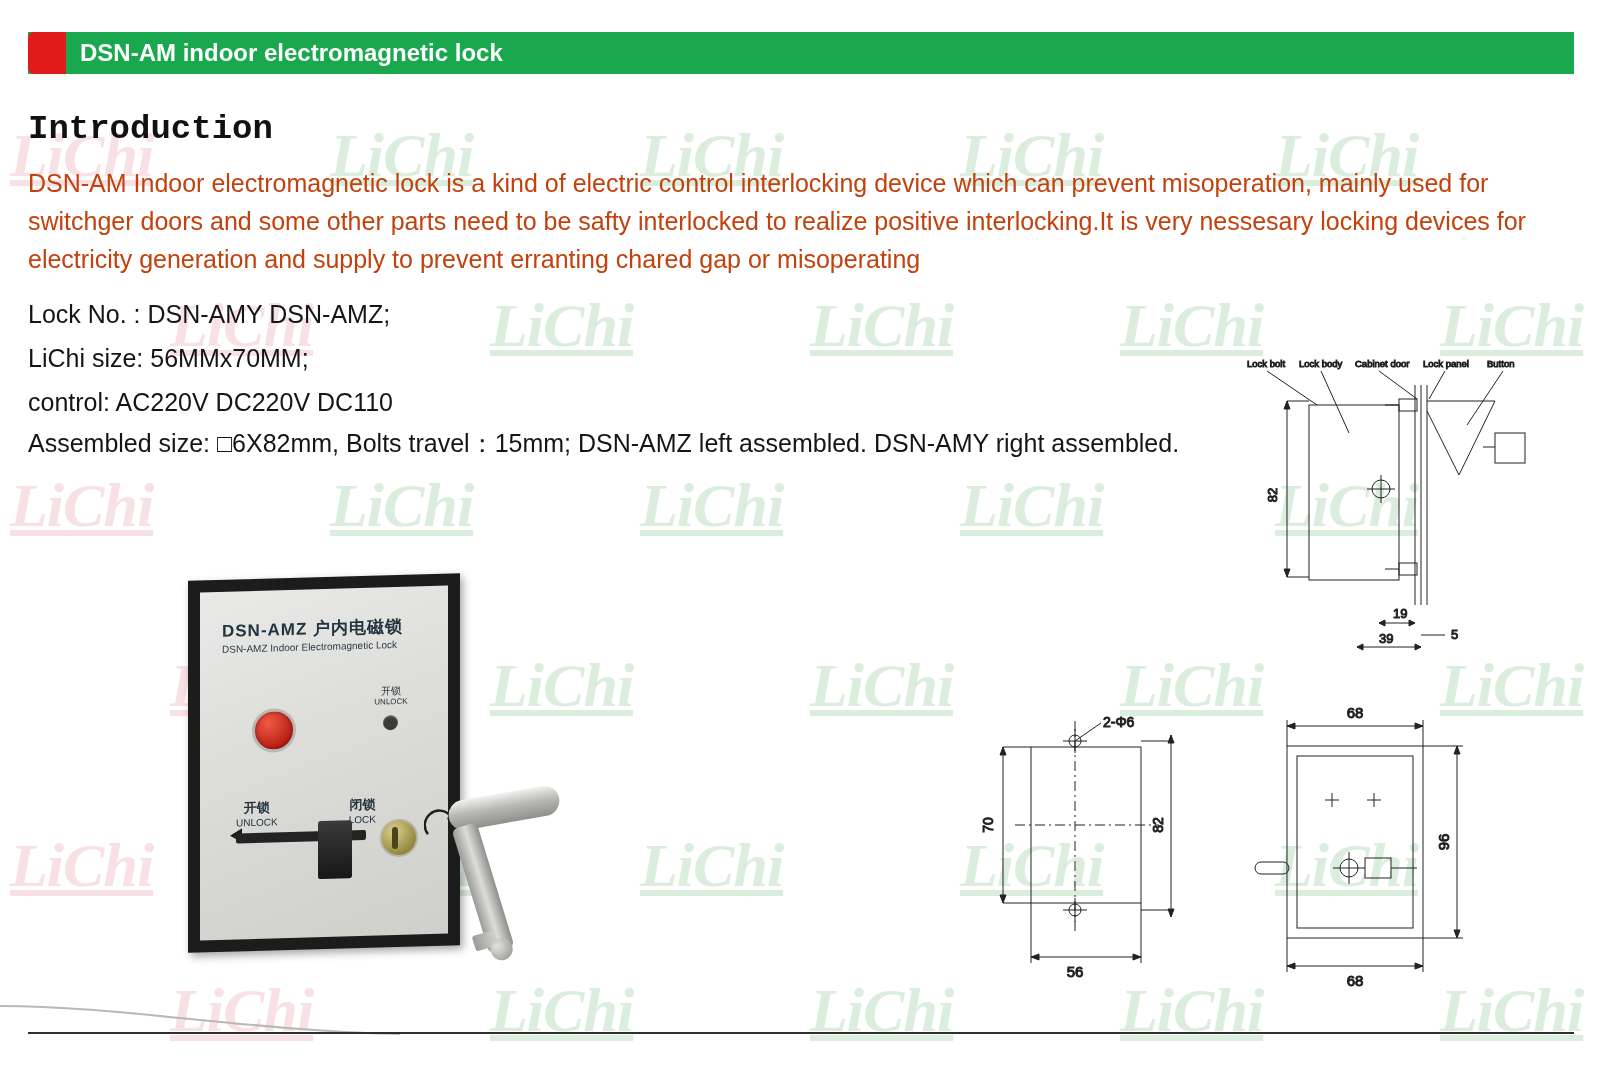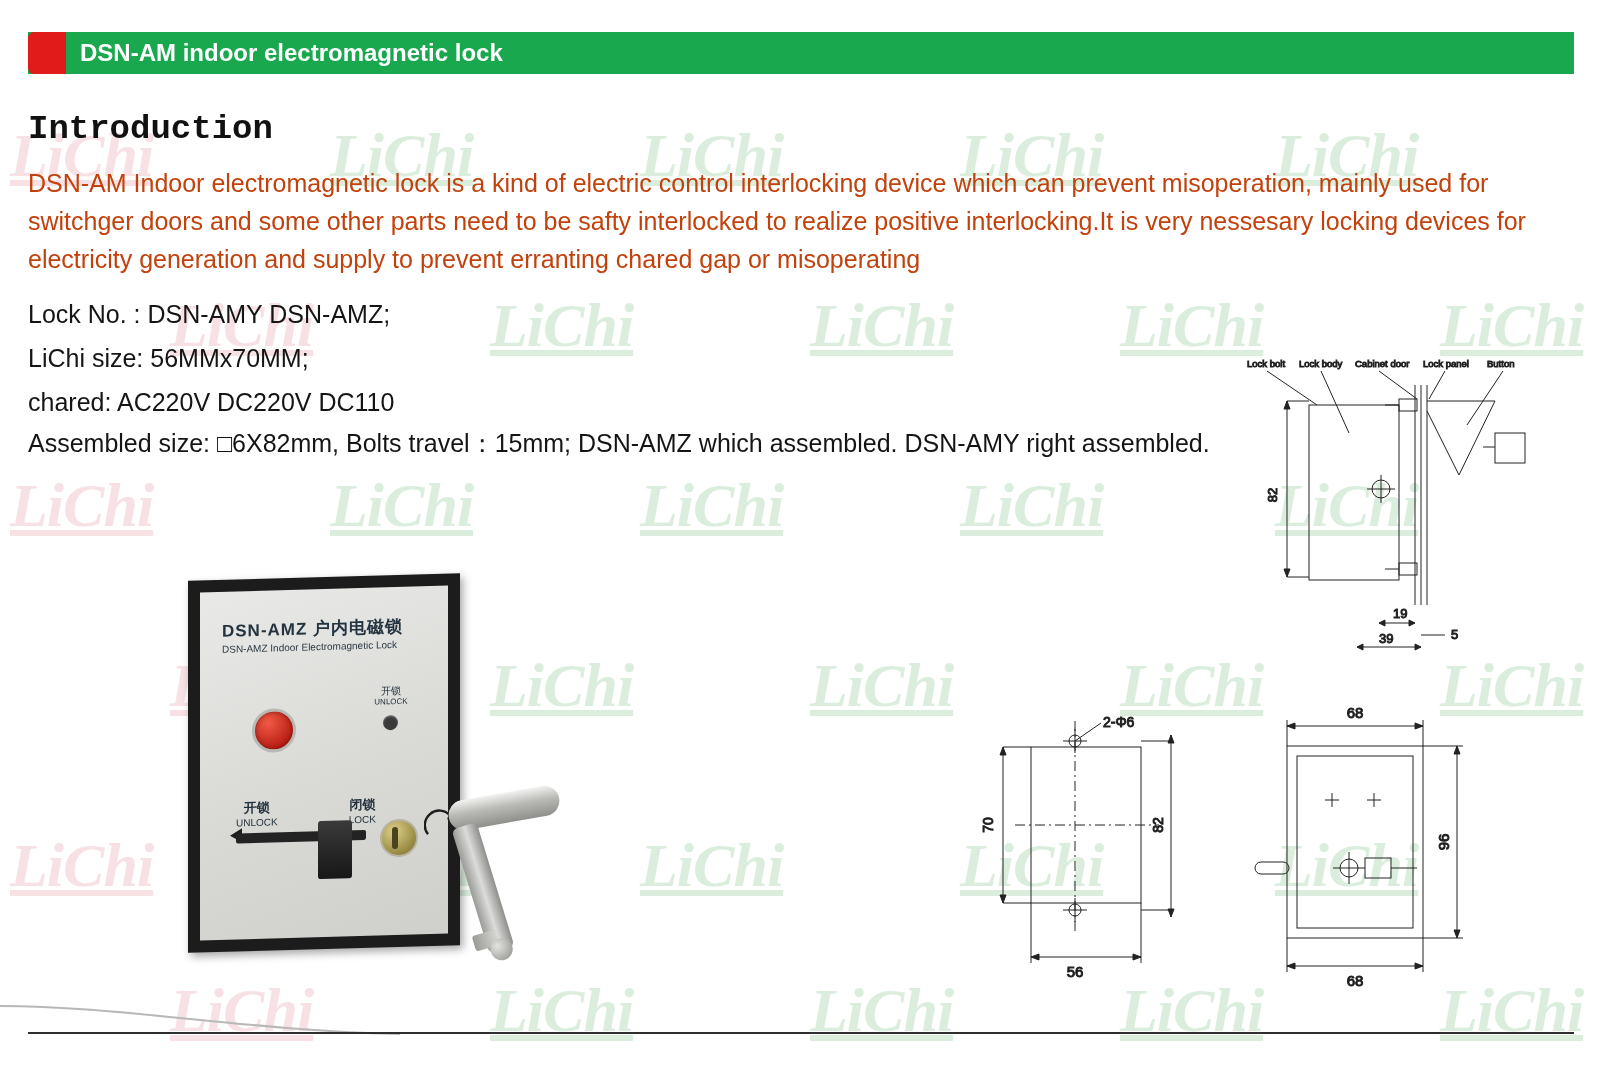--- a/index.html
+++ b/index.html
@@ -358,22 +358,22 @@
 
 <div class="header-bar"></div>
 <div class="header-red"></div>
 <div class="header-title">DSN-AM indoor electromagnetic lock</div>
 
 <div class="content">
   <h1 class="section-title">Introduction</h1>
   <p class="para wrap">DSN-AM Indoor electromagnetic lock is a kind of electric control  interlocking device which can prevent misoperation, mainly used for switchger doors and some other parts need to be safty interlocked to realize positive interlocking.It is very nessesary locking devices for electricity generation and supply to prevent erranting  chared gap or misoperating</p>
   <p class="spec-line" style="margin-top:14px;">Lock No. : DSN-AMY DSN-AMZ;</p>
   <p class="spec-line">LiChi size: 56MMx70MM;</p>
-  <p class="spec-line">chared: AC220V DC220V DC110</p>
-  <p class="spec-line tight">Assembled size: □6X82mm, Bolts travel：15mm;   DSN-AMZ which assembled. DSN-AMY right assembled.</p>
+  <p class="spec-line">control: AC220V DC220V DC110</p>
+  <p class="spec-line tight">Assembled size: □6X82mm, Bolts travel：15mm;   DSN-AMZ left assembled. DSN-AMY right assembled.</p>
 </div>
 
 <div class="photo-wrap">
   <div class="lock-panel">
     <div class="lock-face">
       <div class="lbl-cn">DSN-AMZ 户内电磁锁</div>
       <div class="lbl-en">DSN-AMZ Indoor Electromagnetic Lock</div>
 
       <div class="red-button"></div>
 

